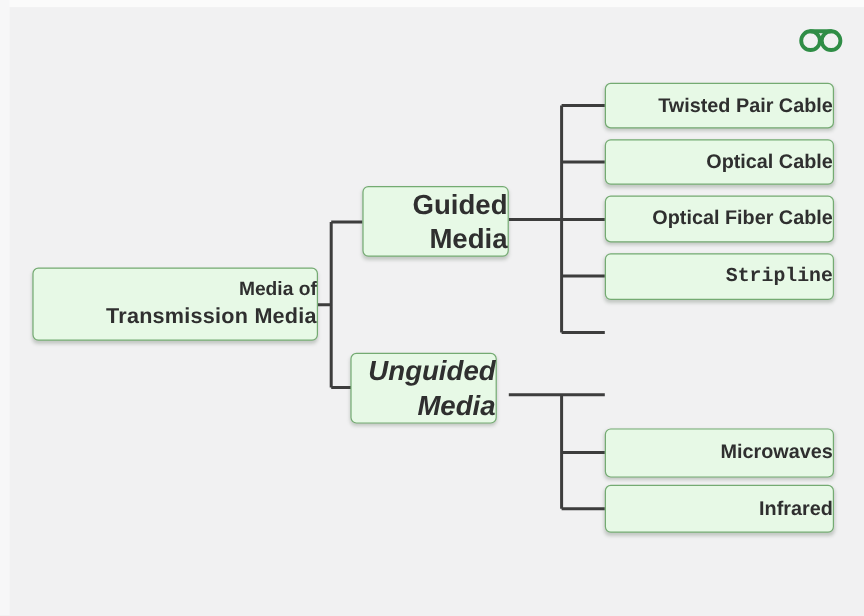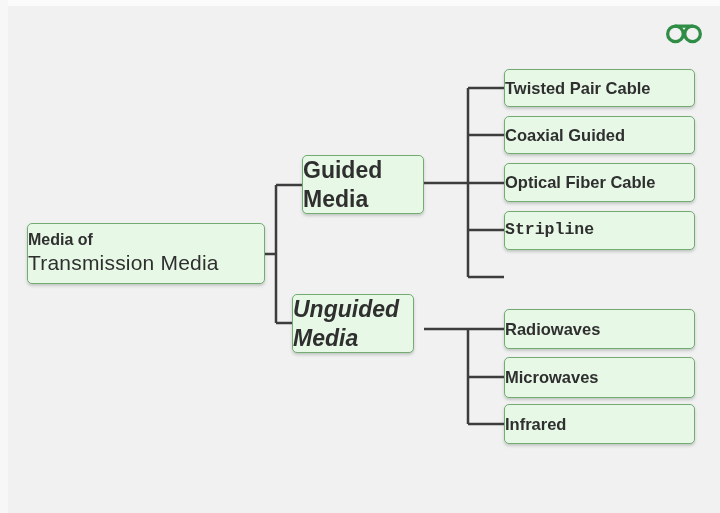--- a/index.html
+++ b/index.html
@@ -34,29 +34,29 @@
   }
   .node {
     position: absolute;
     box-sizing: border-box;
     background: #e7f9e6;
     border: 1.5px solid #74ab72;
     border-radius: 5px;
     box-shadow: 0 2px 3px rgba(60, 80, 60, 0.25);
     display: flex;
     flex-direction: column;
-    align-items: flex-start;
+    align-items: flex-end;
     justify-content: center;
     color: #2f2f2f;
     text-align: center;
     line-height: 1.25;
   }
   .node.root { left: 27px; top: 223px; width: 238px; height: 61px; }
   .root .line1 { font-size: 16px; font-weight: 600; }
-  .root .line2 { font-size: 21px; font-weight: 400; letter-spacing: 0.2px; }
+  .root .line2 { font-size: 18px; font-weight: 700; letter-spacing: 0.2px; }
   .node.branch { width: 122px; height: 59px; font-size: 23px; font-weight: 600; }
   .branch.guided   { left: 302px; top: 155px; }
   .branch.unguided { left: 292px; top: 294px; font-style: italic; }
   .node.leaf { left: 504px; width: 191px; font-size: 16.5px; font-weight: 600; }
   .leaf.l0 { top: 69px;  height: 38px; }
   .leaf.l1 { top: 116px; height: 38px; }
   .leaf.l2 { top: 163px; height: 39px; }
   .leaf.l3 { top: 211px; height: 39px; font-family: Liberation Mono, monospace; }
   .leaf.l4 { top: 258px; height: 38px; }
   .leaf.l5 { top: 309px; height: 40px; }
@@ -99,30 +99,27 @@
 
   <div class="node branch unguided">
     <span>Unguided</span>
     <span>Media</span>
   </div>
 
   <div class="node leaf l0">
     <span>Twisted Pair Cable</span>
   </div>
   <div class="node leaf l1">
-    <span>Coaxial Guided</span>
+    <span>Optical Cable</span>
   </div>
   <div class="node leaf l2">
     <span>Optical Fiber Cable</span>
   </div>
   <div class="node leaf l3">
     <span>Stripline</span>
-  </div>
-  <div class="node leaf l5">
-    <span>Radiowaves</span>
   </div>
   <div class="node leaf l7">
     <span>Infrared</span>
   </div>
   <div class="node leaf l6">
     <span>Microwaves</span>
   </div>
 
   <svg class="logo" viewBox="0 0 40 27" xmlns="http://www.w3.org/2000/svg" aria-hidden="true">
     <g fill="none" stroke="#2f8d46" stroke-width="3.4">

